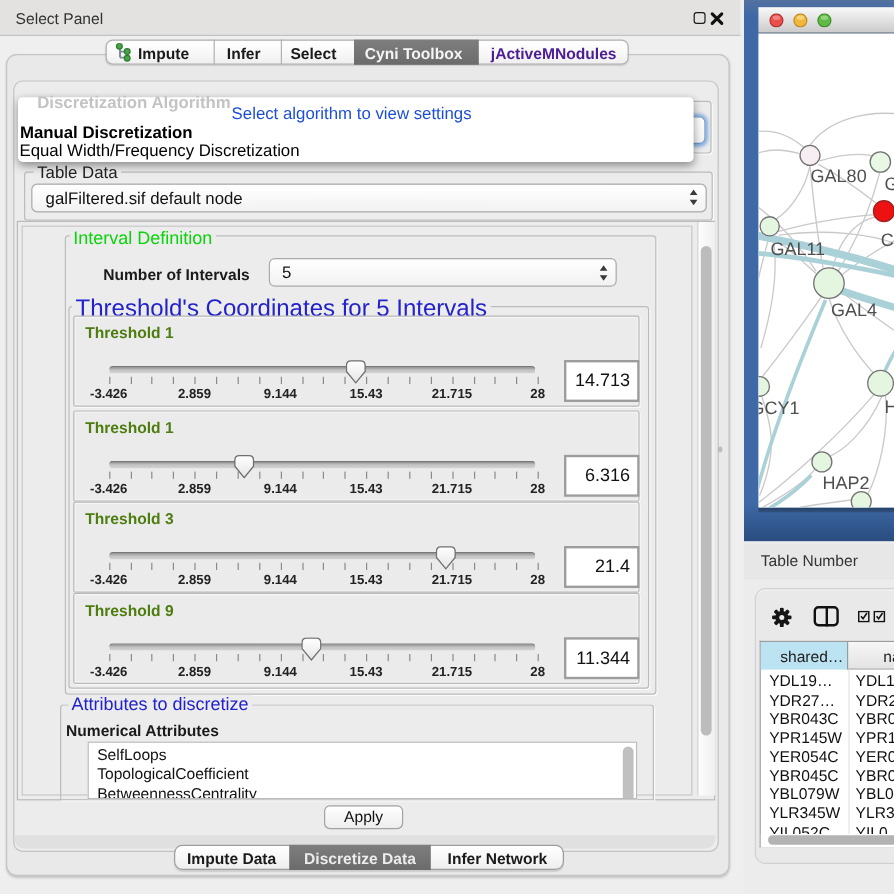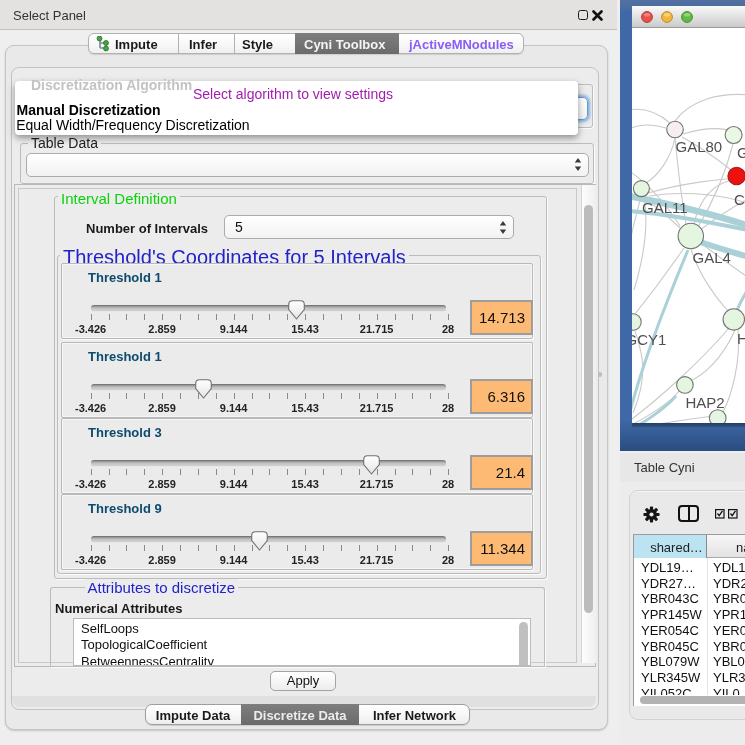--- a/index.html
+++ b/index.html
@@ -3,25 +3,25 @@
 <meta charset="utf-8">
 <style>
   html,body{margin:0;padding:0;}
   body{width:745px;height:745px;position:relative;overflow:hidden;
        font-family:"Liberation Sans", sans-serif;background:#eeeeee;}
   .abs{position:absolute;}
   .groupbox{position:absolute;border:1px solid #bcbcbc;border-radius:3px;box-shadow:1px 1px 0 rgba(255,255,255,.8);}
   .gtitle{position:absolute;font-size:15px;background:#ececec;padding:0 3px;white-space:nowrap;}
   .tbox{position:absolute;left:61px;width:470px;height:74px;background:#ebebeb;
         border:1px solid #b9b9b9;border-radius:2px;box-shadow:inset 0 0 0 1px #f6f6f6, 1px 1px 0 #f8f8f8;}
-  .tlabel{position:absolute;left:26px;top:6px;font-size:13px;font-weight:bold;color:#0c4a6e;}
+  .tlabel{position:absolute;left:9px;top:6px;font-size:13px;font-weight:bold;color:#4d7c0f;}
   .track{position:absolute;height:5px;border-radius:3px;
          background:linear-gradient(#8f8f8f,#c2c2c2 45%,#d2d2d2);
          border-top:1px solid #787878;border-bottom:1px solid #e7e7e7;}
-  .vbox{position:absolute;left:408px;top:36px;width:53px;height:31px;background:#fdba74;
+  .vbox{position:absolute;left:408px;top:36px;width:53px;height:31px;background:#ffffff;
         border:2px solid #9d9d9d;font-size:15px;color:#111;text-align:right;
         line-height:31px;padding-right:6px;}
   .ticklbl{position:absolute;top:58.5px;font-size:11px;font-weight:bold;color:#222;
            transform:translateX(-50%);}
   .tick{position:absolute;top:50px;width:1px;height:6px;background:#8a8a8a;}
   .combo{position:absolute;background:linear-gradient(#ffffff,#f2f2f2);
          border:1px solid #ababab;border-radius:5px;font-size:13px;color:#111;}
 </style>
 </head>
 <body>
@@ -48,35 +48,36 @@
 <div class="abs" style="left:295px;top:33px;width:104px;height:21px;background:linear-gradient(#7e7e7e,#6b6b6b);"></div>
 
 <svg class="abs" style="left:96px;top:36px;" width="14" height="16" viewBox="0 0 14 16">
   <path d="M4 4 L4 12 M4 7 L9 7 M4 12 L9 12" stroke="#7a8a99" stroke-width="1.6" fill="none"></path>
   <circle cx="3.5" cy="2.5" r="2.4" fill="#4aa34a" stroke="#2c7d2c"></circle>
   <circle cx="10" cy="7" r="2.4" fill="#4aa34a" stroke="#2c7d2c"></circle>
   <circle cx="10" cy="12.5" r="2.4" fill="#4aa34a" stroke="#2c7d2c"></circle>
 </svg>
 <div class="abs" style="left:115px;top:37px;font-size:13px;font-weight:600;color:#1a1a1a;">Impute</div>
 <div class="abs" style="left:189px;top:37px;font-size:13px;font-weight:600;color:#1a1a1a;">Infer</div>
-<div class="abs" style="left:242px;top:37px;font-size:13px;font-weight:600;color:#1a1a1a;">Style</div>
+<div class="abs" style="left:242px;top:37px;font-size:13px;font-weight:600;color:#1a1a1a;">Select</div>
 <div class="abs" style="left:304px;top:37px;font-size:13px;font-weight:600;color:#f5f5f5;">Cyni Toolbox</div>
-<div class="abs" style="left:409px;top:37px;font-size:13px;font-weight:600;color:#8b5cf6;">jActiveMNodules</div>
+<div class="abs" style="left:409px;top:37px;font-size:13px;font-weight:600;color:#4c1d95;">jActiveMNodules</div>
 
 <div class="abs" style="left:11px;top:67px;width:586px;height:641px;background:#ececec;
      border:1px solid #c2c2c2;border-radius:8px;"></div>
 
 <div class="groupbox" style="left:20px;top:84px;width:571px;height:42px;"></div>
 
 <div class="combo" style="left:26px;top:97px;width:560px;height:21px;
      box-shadow:0 0 3px 2px #85aede;border-color:#6b97cc;"></div>
 
 <div class="groupbox" style="left:20px;top:143px;width:572px;height:39px;"></div>
 <div class="gtitle" style="left:28px;top:135px;font-size:14px;color:#222;">Table Data</div>
 <div class="combo" style="left:26px;top:152.5px;width:561px;height:22.5px;line-height:22.5px;font-size:14px;">
+  <span style="padding-left:11px;">galFiltered.sif default node</span>
   <svg style="position:absolute;right:6px;top:4.5px;" width="8" height="13" viewBox="0 0 8 13">
     <path d="M4 0 L7.2 4.6 L0.8 4.6 Z" fill="#3a3a3a"></path>
       <path d="M4 13 L7.2 8.4 L0.8 8.4 Z" fill="#3a3a3a"></path>
   </svg>
 </div>
 
 <div class="abs" style="left:14px;top:184px;width:582px;height:483px;border:1px solid #b9b9b9;
      box-sizing:border-box;background:#ececec;"></div>
 
 <div class="abs" style="left:18px;top:188px;width:559px;height:475px;border:1px solid #c9c9c9;
@@ -264,21 +265,21 @@
       <stop offset="0" stop-color="#ffffff"></stop>
           <stop offset="0.5" stop-color="#f2f2f2"></stop>
           <stop offset="1" stop-color="#e4e4e4"></stop>
     </linearGradient>
       </defs>
   </svg>
   <div class="vbox">11.344</div>
 </div>
 
 <div class="groupbox" style="left:50px;top:587px;width:493px;height:79px;border-bottom:none;border-radius:3px 3px 0 0;"></div>
-<div class="gtitle" style="left:56.5px;top:579px;color:#2222cc;margin-left:28px;">Attributes to discretize</div>
+<div class="gtitle" style="left:56.5px;top:579px;color:#2222cc;">Attributes to discretize</div>
 <div class="abs" style="left:55px;top:601px;font-size:13px;font-weight:bold;color:#1a1a1a;">Numerical Attributes</div>
 <div class="abs" style="left:73px;top:618px;width:458px;height:48px;background:#fff;
      border:1px solid #bbb;box-sizing:border-box;overflow:hidden;">
   <div style="font-size:13px;color:#111;padding:2px 0 0 7px;line-height:16.3px;">
     SelfLoops<br>TopologicalCoefficient<br>BetweennessCentrality
   </div>
   <div style="position:absolute;right:2px;top:3px;width:9px;height:60px;border-radius:5px;background:#c0c0c0;"></div>
 </div>
 
 <div class="abs" style="left:12px;top:696px;width:584px;height:11px;background:#e0e0e0;border-radius:0 0 8px 8px;"></div>
@@ -292,21 +293,21 @@
 <div class="abs" style="left:241px;top:704px;width:118px;height:21px;background:linear-gradient(#7e7e7e,#6b6b6b);"></div>
 <div class="abs" style="left:145px;top:708px;width:96px;text-align:center;font-size:13px;font-weight:600;color:#1a1a1a;">Impute Data</div>
 <div class="abs" style="left:241px;top:708px;width:118px;text-align:center;font-size:13px;font-weight:600;color:#ececec;">Discretize Data</div>
 <div class="abs" style="left:359px;top:708px;width:111px;text-align:center;font-size:13px;font-weight:600;color:#1a1a1a;">Infer Network</div>
 
 <div class="abs" style="left:598px;top:372px;width:4px;height:5px;background:#bdbdbd;border-radius:2px;"></div>
 
 <div class="abs" style="left:14.6px;top:81px;width:563px;height:54px;background:#fff;border-radius:4px;
      box-shadow:0 3px 7px rgba(0,0,0,.4);"></div>
 <div class="abs" style="left:31px;top:77px;font-size:14px;font-weight:bold;color:#c3c3c3;">Discretization Algorithm</div>
-<div class="abs" style="left:193px;top:86px;font-size:14px;color:#a21caf;">Select algorithm to view settings</div>
+<div class="abs" style="left:193px;top:86px;font-size:14px;color:#1d4ed8;">Select algorithm to view settings</div>
 <div class="abs" style="left:16.6px;top:101.5px;font-size:14px;font-weight:bold;color:#000;">Manual Discretization</div>
 <div class="abs" style="left:16.2px;top:116.5px;font-size:14px;color:#000;">Equal Width/Frequency Discretization</div>
 
 <div class="abs" style="left:620px;top:0;width:125px;height:451px;
      background:linear-gradient(#54719f, #3e69a6 3%, #3e69a6 93%, #2a4c80);"></div>
 <div class="abs" style="left:632px;top:423px;width:113px;height:4px;background:linear-gradient(#233f66,#32537e);"></div>
 
 <div class="abs" style="left:632px;top:5.5px;width:113px;height:22px;
      background:linear-gradient(#f9f9f9,#cbcbcb);border-bottom:1px solid #9a9a9a;box-sizing:border-box;"></div>
 <svg class="abs" style="left:641px;top:11px;" width="60" height="12" viewBox="0 0 60 12">
@@ -375,21 +376,21 @@
     <text x="692.5" y="263">GAL4</text>
     <text x="625.5" y="345">GCY1</text>
     <text x="737" y="344">H</text>
     <text x="685.5" y="407.5">HAP2</text>
   </g>
 </svg>
 </div>
 
 <div class="abs" style="left:620px;top:453px;width:125px;height:29px;background:#e7e7e7;
      border-bottom:1px solid #d0d0d0;"></div>
-<div class="abs" style="left:634px;top:460px;font-size:13px;color:#333;">Table Cyni</div>
+<div class="abs" style="left:634px;top:460px;font-size:13px;color:#333;">Table Number</div>
 <div class="abs" style="left:620px;top:482px;width:125px;height:263px;background:#ececec;"></div>
 
 <div class="abs" style="left:629px;top:490px;width:130px;height:228px;background:#e9e9e9;
      border:1px solid #d2d2d2;border-radius:9px;box-shadow:inset 0 1px 0 #f5f5f5;"></div>
 
 <svg class="abs" style="left:643px;top:506px;" width="17" height="17" viewBox="0 0 17 17">
   <g fill="#151515">
     <circle cx="8.5" cy="8.5" r="5.4"></circle>
     <g>
       <rect x="6.9" y="0.4" width="3.2" height="4" rx="1"></rect>

